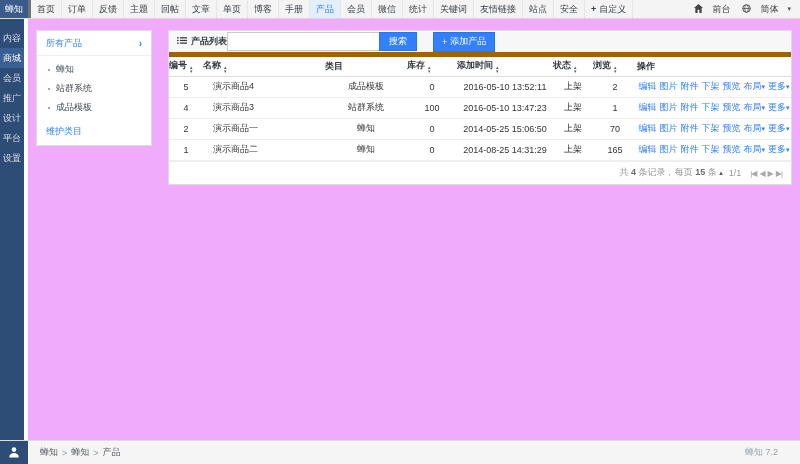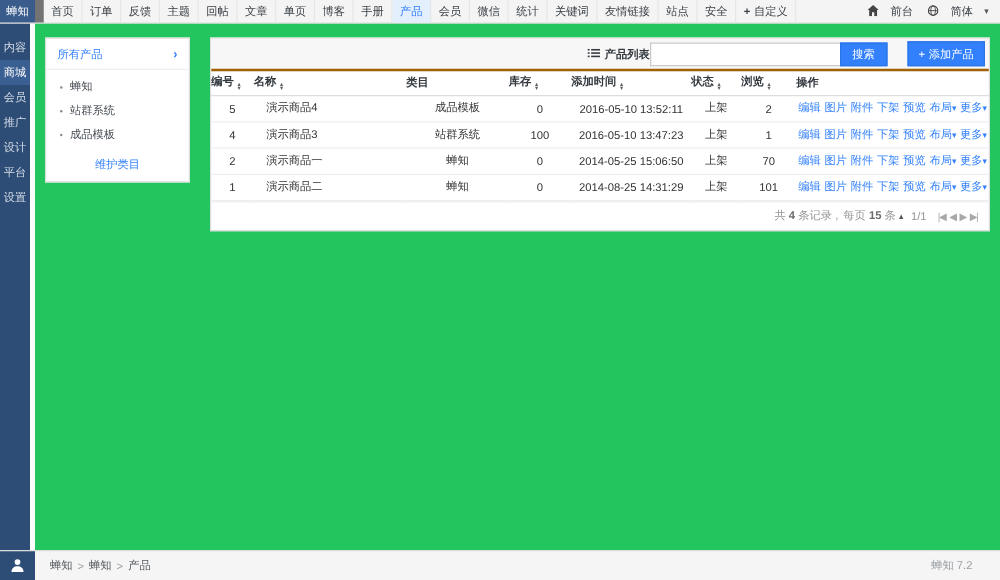--- a/index.html
+++ b/index.html
@@ -8,51 +8,51 @@
             font-size:9px; color:#333; }
 
   
   .topnav { position:absolute; top:0; left:0; right:0; height:19px; background:var(--topnav_bg);
             border-bottom:1px solid #d9d9d9; display:flex; align-items:stretch; }
   .brand { width:28px; background:var(--brand); color:#fff; display:flex; align-items:center;
            justify-content:center; font-size:9px; cursor:pointer; flex:none; }
   .menu { display:flex; align-items:stretch; }
   .menu-item { display:flex; align-items:center; padding:0 6px; color:#3b4147; cursor:pointer;
                border-right:1px solid #e6e6e6; white-space:nowrap; }
-  .menu-item:first-child { border-left:7px solid #737373; }
+  .menu-item:first-child { border-left:3px solid #737373; }
   .menu-item.active { background:var(--active_menu_bg); color:var(--primary); }
   .menu-item .plus { margin-right:3px; font-weight:bold; }
   .topnav-right { margin-left:auto; display:flex; align-items:center; gap:12px; padding-right:9px; }
   .topnav-right .tool { display:flex; align-items:center; gap:9px; color:#3b4147; cursor:pointer; }
   .caret { font-size:7px; color:#555; }
 
   
   .sidebar { position:absolute; left:0; top:19px; bottom:24px; width:24px; background:var(--navy);
              padding-top:9px; }
   .side-item { height:20px; display:flex; align-items:center; justify-content:center;
                color:#d4dde8; cursor:pointer; }
   .side-item.active { background:var(--navy_active); color:#fff; }
 
   
-  .content { position:absolute; left:28px; top:19px; right:0; bottom:24px; background:#22c55e; }
+  .content { position:absolute; left:28px; top:19px; right:0; bottom:24px; background:#f0abfc; }
 
   .category-panel { position:absolute; left:8px; top:11px; width:116px; height:116px;
                     border:1px solid #ddd; background:#fff; display:flex; flex-direction:column; }
   .cat-header { display:flex; justify-content:space-between; align-items:center;
                 padding:6px 9px 5px 9px; color:var(--primary); border-bottom:1px solid #eee; cursor:pointer; }
   .cat-header .chev { color:var(--primary); font-weight:bold; font-size:10px; }
   .cat-list { list-style:none; padding:4px 0 0 0; }
   .cat-item { display:flex; align-items:center; padding:3px 11px; color:#454b52; cursor:pointer; }
   .cat-item .dot { width:2px; height:2px; background:#8a8a8a; border-radius:50%; margin-right:6px; flex:none; }
-  .maintain { margin-top:auto; text-align:center; padding:5px 9px 7px 9px; }
+  .maintain { margin-top:auto; text-align:left; padding:5px 9px 7px 9px; }
   .maintain a { color:var(--primary); text-decoration:none; cursor:pointer; }
 
   .product-panel { position:absolute; left:140px; top:11px; width:624px; border:1px solid #ddd; background:#fff; }
-  .panel-header { height:26px; background:var(--panel_header_bg); border-bottom:2px solid #a16207;
-                  display:flex; align-items:center; justify-content:flex-end; padding:0 3px 0 8px; }
+  .panel-header { height:26px; background:var(--panel_header_bg); border-bottom:5px solid #a16207;
+                  display:flex; align-items:center; justify-content:flex-start; padding:0 3px 0 8px; }
   .panel-title { display:flex; align-items:center; gap:4px; font-weight:bold; color:#33393f; }
   .header-actions { display:flex; align-items:center; gap:16px; }
   .input-group { display:flex; }
   .search-input { width:152px; height:19px; border:1px solid #c9c9c9; border-right:none;
                   padding:0 5px; font-size:9px; outline:none; }
   .btn { background:var(--primary); color:#fff; border:1px solid #2a74e8; font-size:9px;
          cursor:pointer; display:flex; align-items:center; }
   .search-btn { height:19px; padding:0 9px; }
   .add-btn { height:20px; padding:0 8px; gap:3px; }
 
@@ -263,21 +263,21 @@
               <td class="c6">70</td>
               <td class="c7"><a class="action-link">编辑</a><a class="action-link">图片</a><a class="action-link">附件</a><a class="action-link">下架</a><a class="action-link">预览</a><a class="action-link">布局<span class="caret">▾</span></a><a class="action-link">更多<span class="caret">▾</span></a></td>
             </tr>
             <tr>
               <td class="c0">1</td>
               <td class="c1">演示商品二</td>
               <td class="c2">蝉知</td>
               <td class="c3">0</td>
               <td class="c4">2014-08-25 14:31:29</td>
               <td class="c5">上架</td>
-              <td class="c6">101</td>
+              <td class="c6">165</td>
               <td class="c7"><a class="action-link">编辑</a><a class="action-link">图片</a><a class="action-link">附件</a><a class="action-link">下架</a><a class="action-link">预览</a><a class="action-link">布局<span class="caret">▾</span></a><a class="action-link">更多<span class="caret">▾</span></a></td>
             </tr>
           </tbody>
       </table>
 
       <div class="pagination">
         <span>
           <span>共</span>
           <b>4</b>
           <span>条记录 ,</span>

